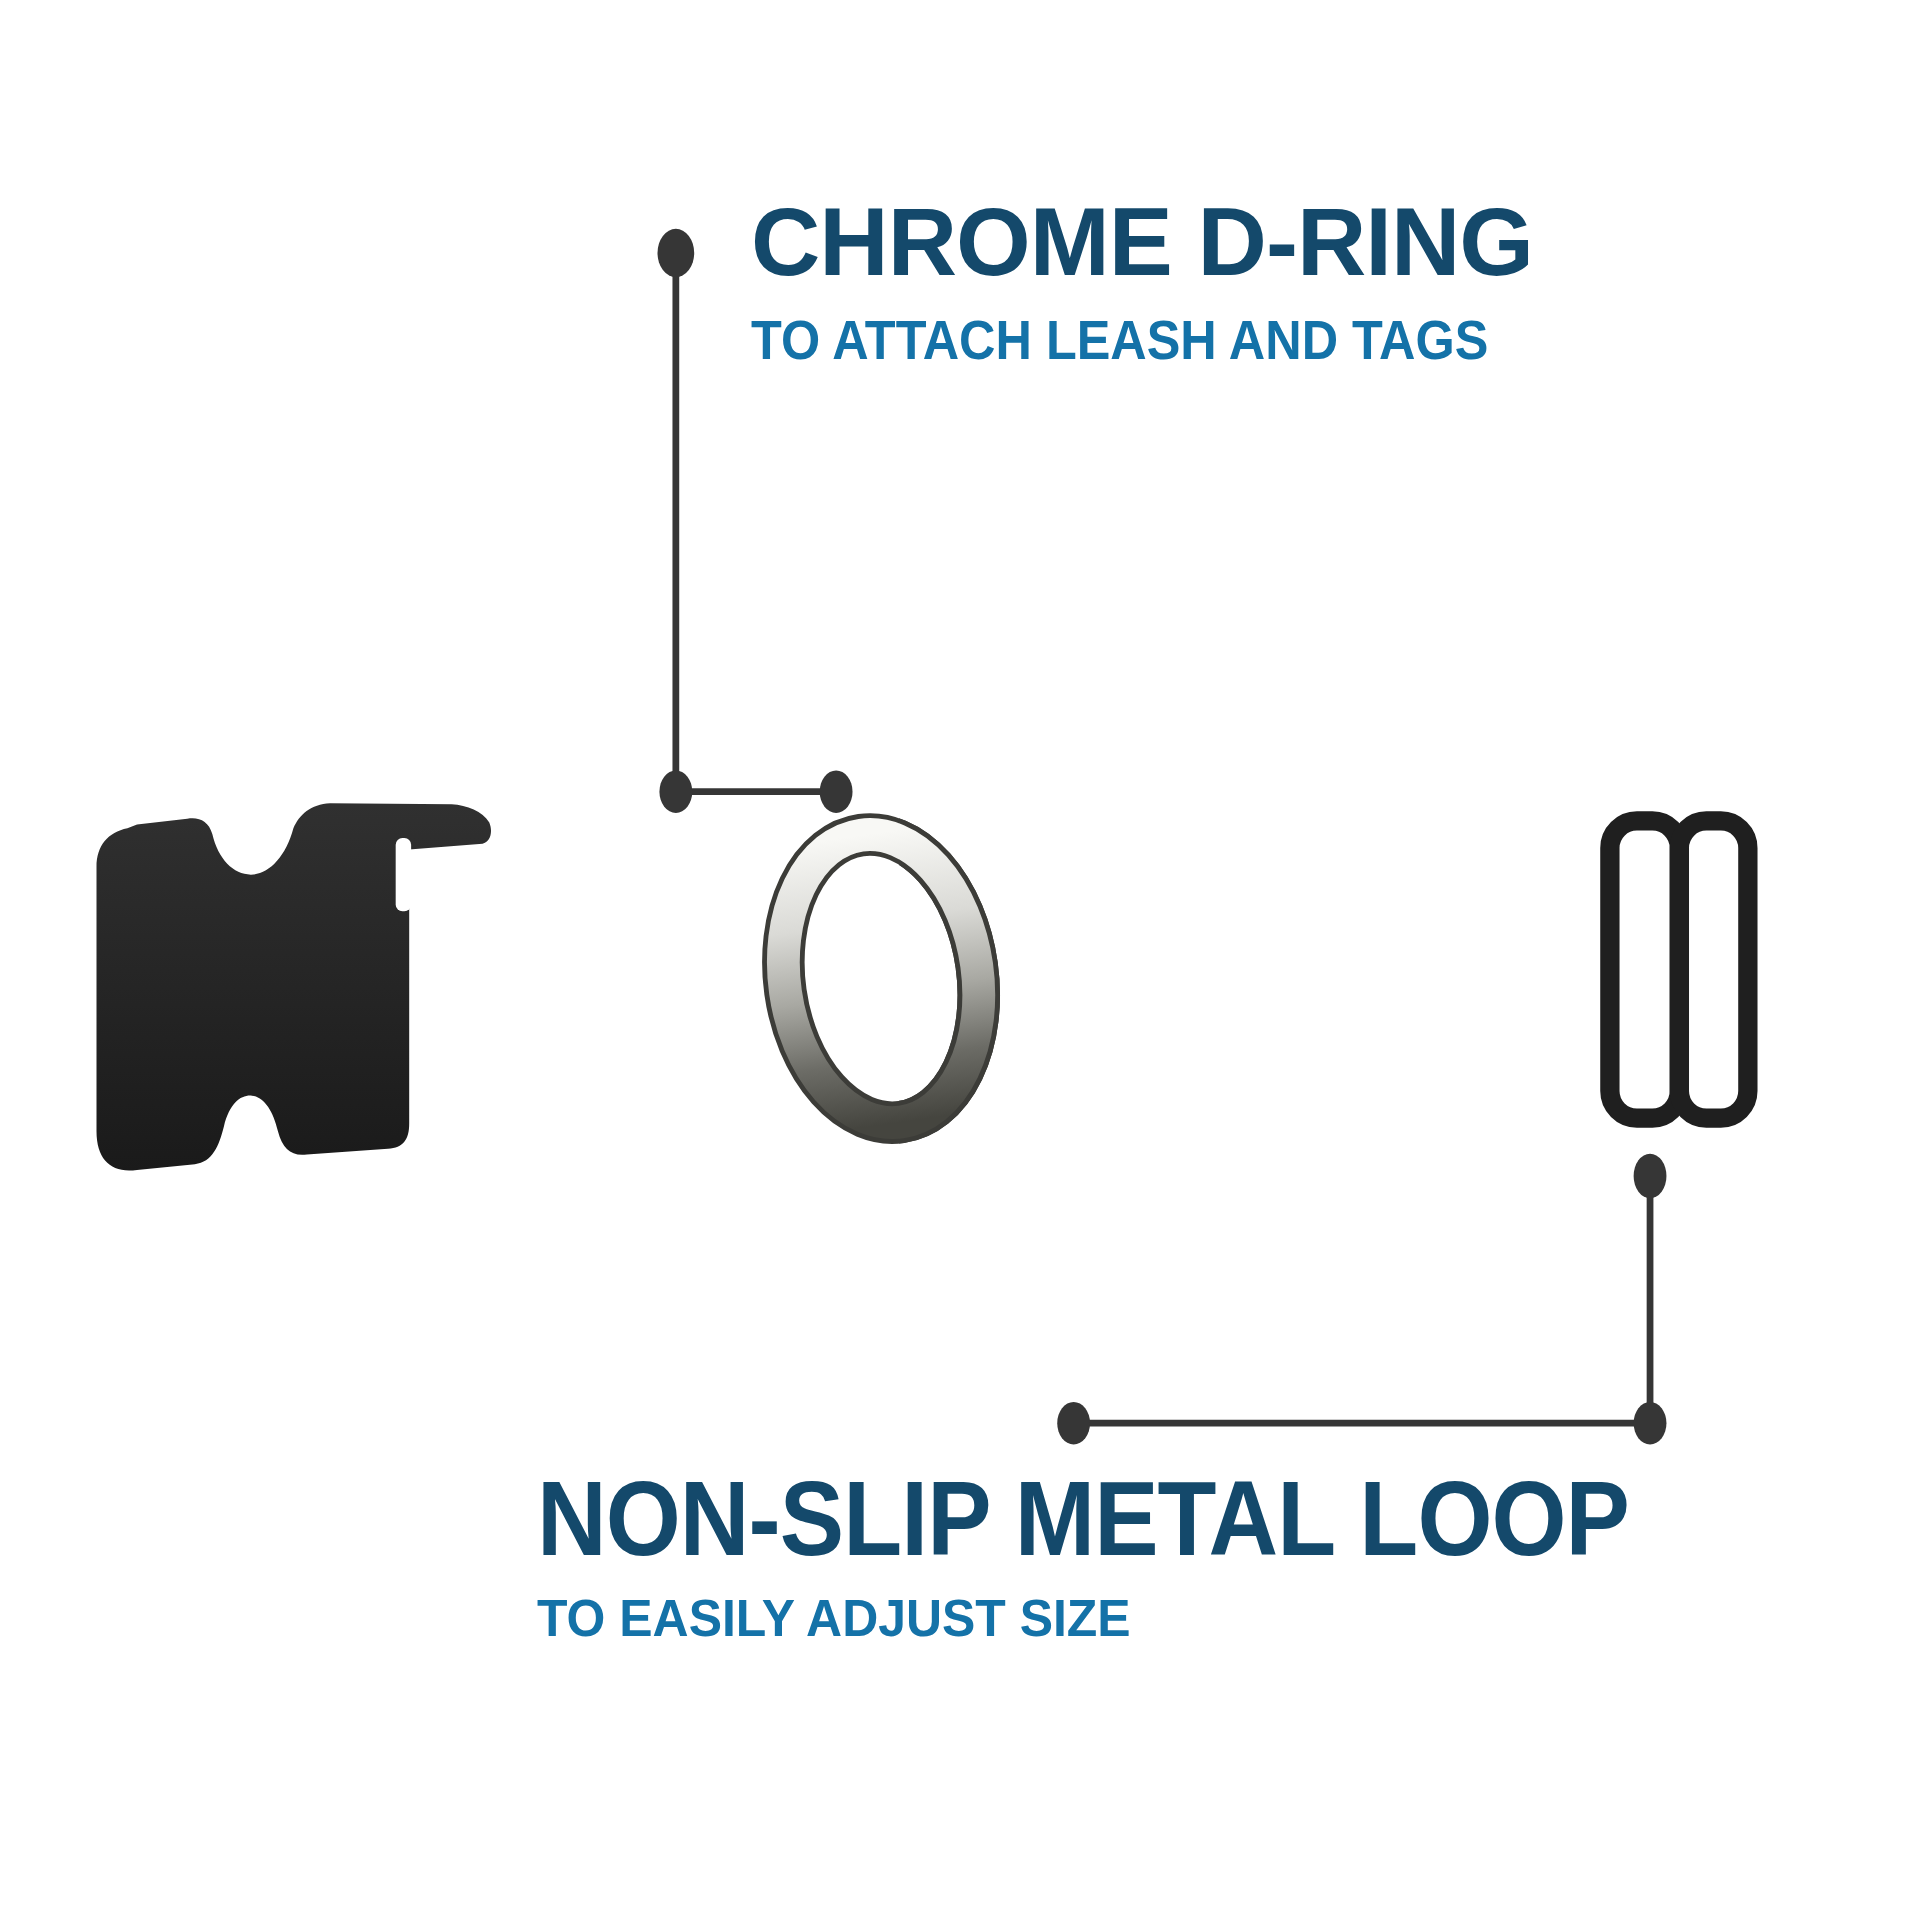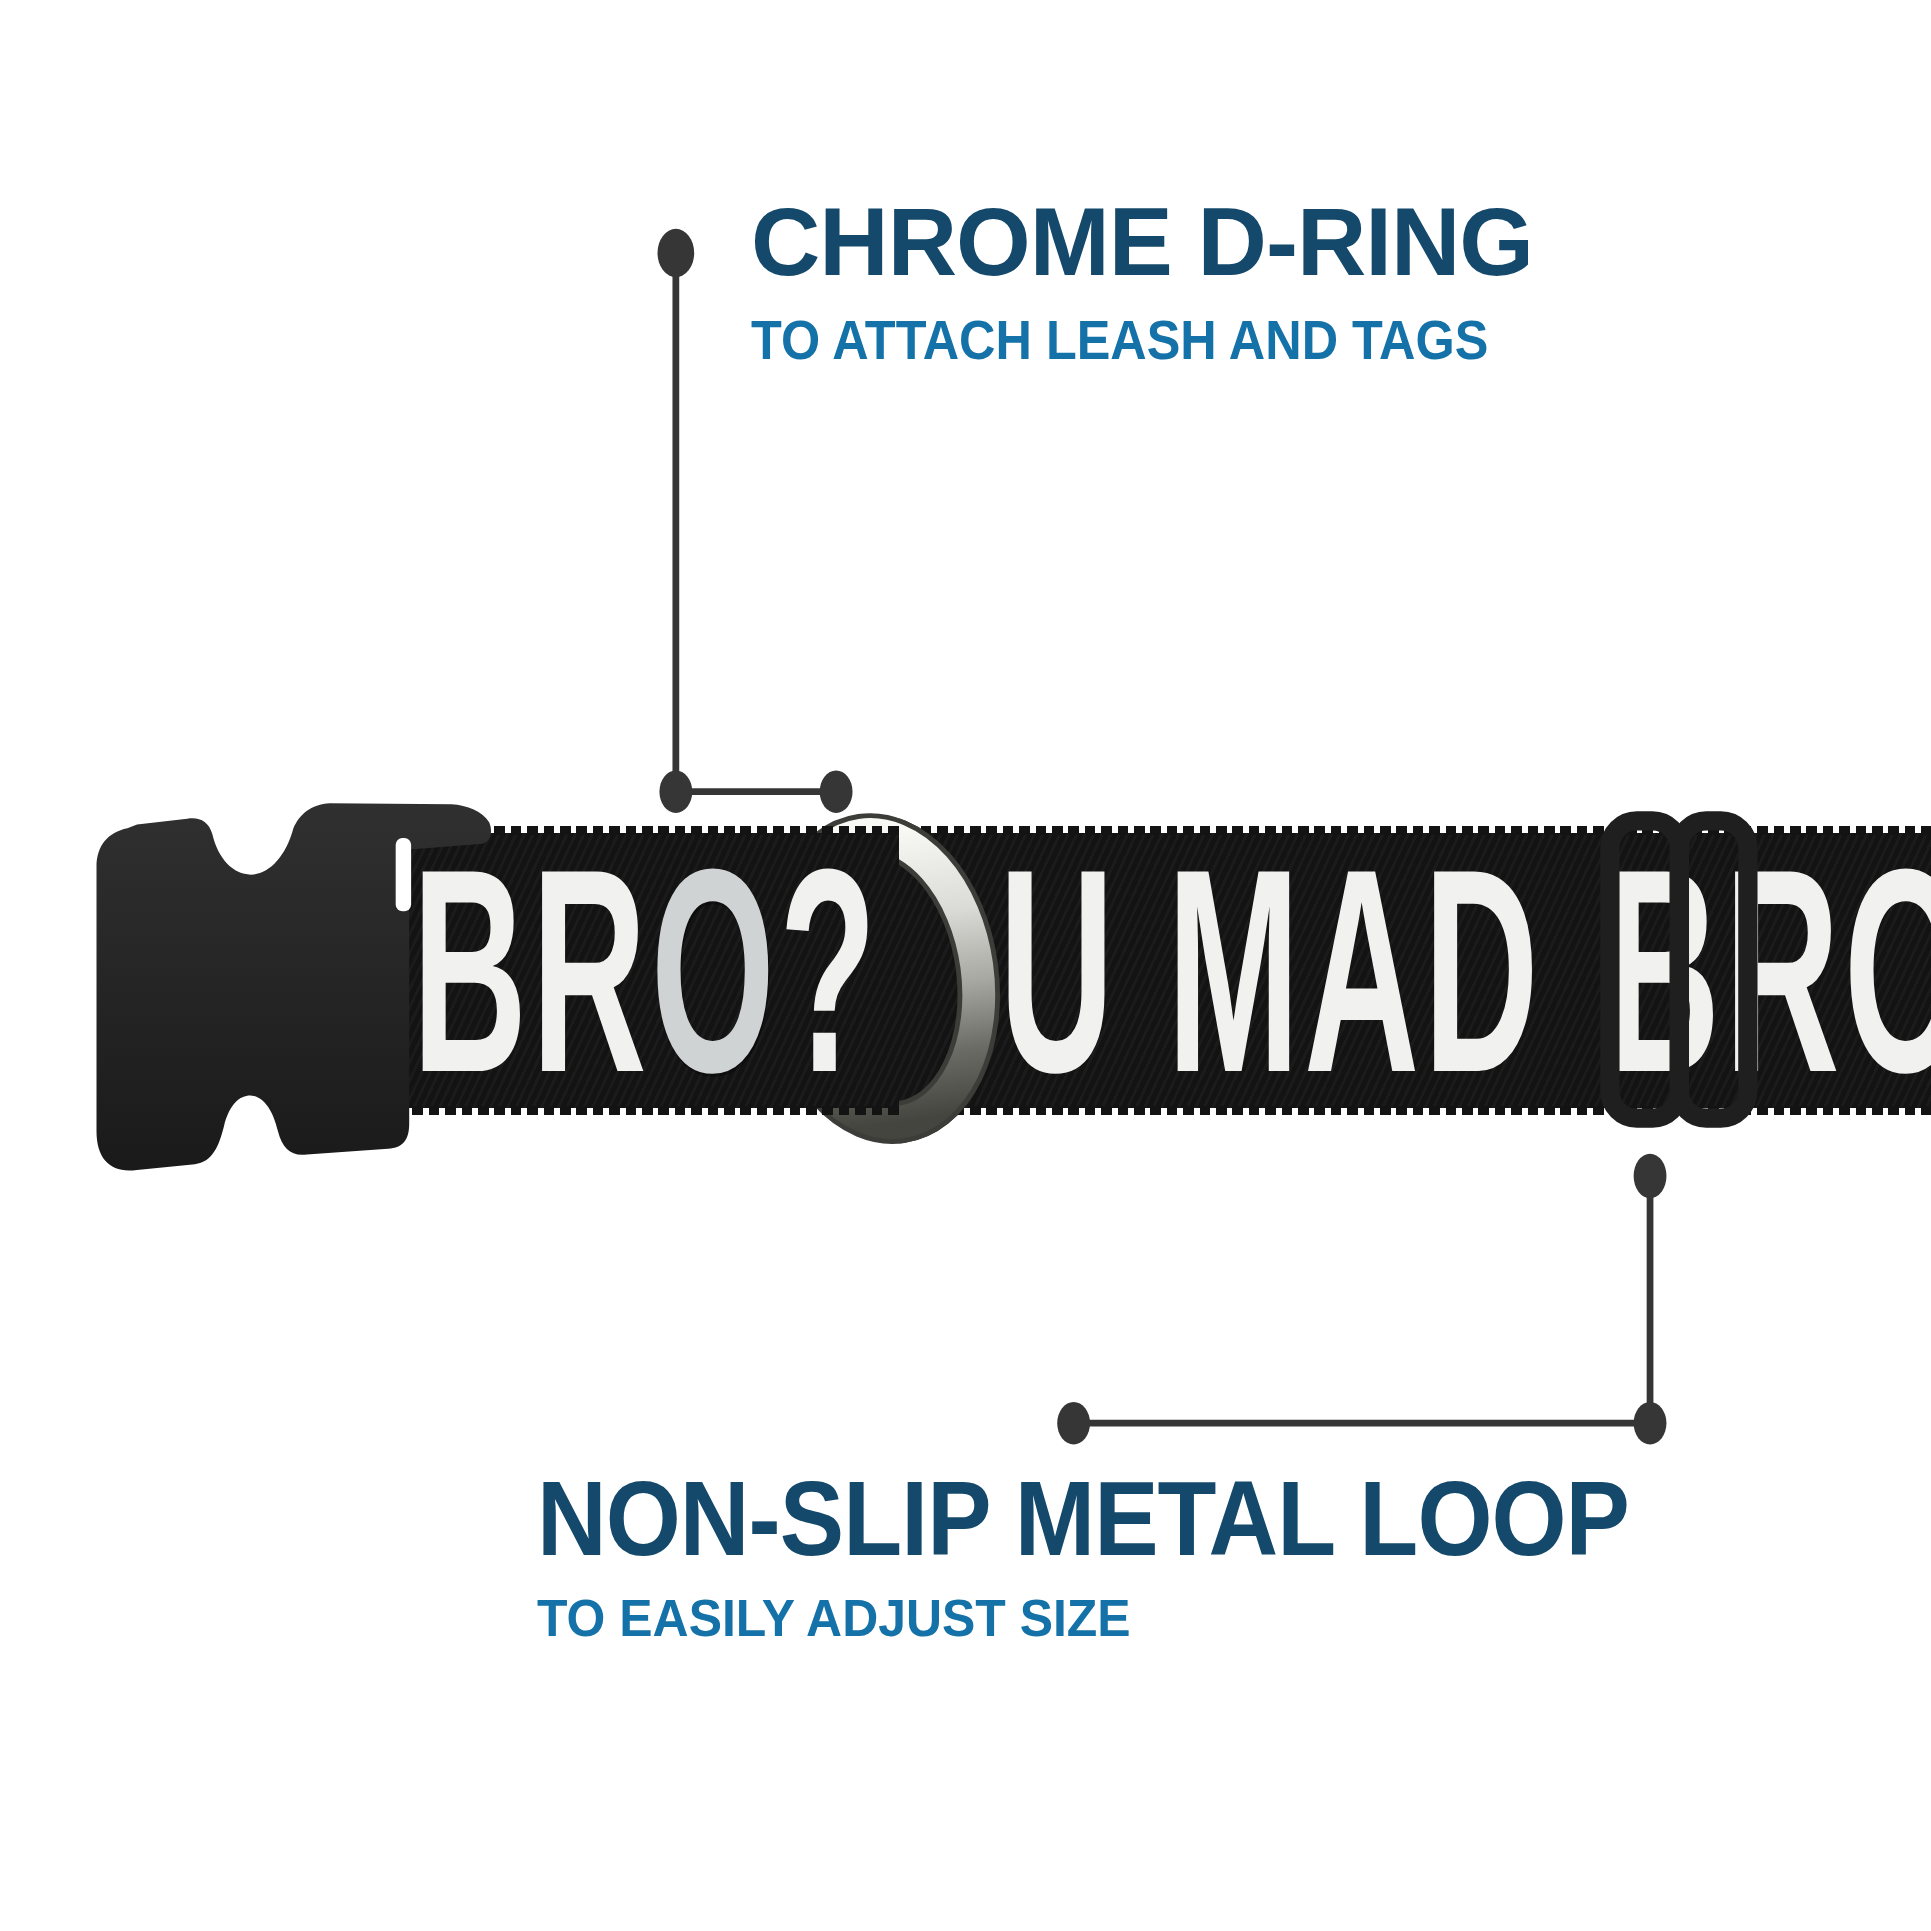--- a/index.html
+++ b/index.html
@@ -66,25 +66,20 @@
         <stop offset="0.78" style="stop-color:var(--c-chrome-4)"></stop>
         <stop offset="1" style="stop-color:var(--c-chrome-5)"></stop>
       </linearGradient>
     </defs>
     <g transform="rotate(-8 143 193)">
       <ellipse cx="143" cy="193" rx="100" ry="150" fill="none" style="stroke:var(--c-chrome-outline)" stroke-width="44"></ellipse>
       <ellipse cx="143" cy="193" rx="100" ry="150" fill="none" stroke="url(#cg1)" stroke-width="34"></ellipse>
     </g>
   </svg>
 
-  <div class="strap">
-    <span class="strap-word w-left"><span>BR</span><span class="letter-textured">O</span><span>?</span></span>
-    <span class="strap-word w-mid">U MAD</span>
-    <span class="strap-word w-right">BRO</span>
-  </div>
 
   <svg class="buckle" width="454" height="415" viewBox="0 0 470 430" aria-hidden="true">
     <defs>
       <linearGradient id="bgrad" x1="0" y1="0" x2="0" y2="1">
         <stop offset="0" style="stop-color:var(--c-buckle-light)"></stop>
         <stop offset="1" style="stop-color:var(--c-buckle-dark)"></stop>
       </linearGradient>
     </defs>
     <path fill="url(#bgrad)" d="
       M 52 48

